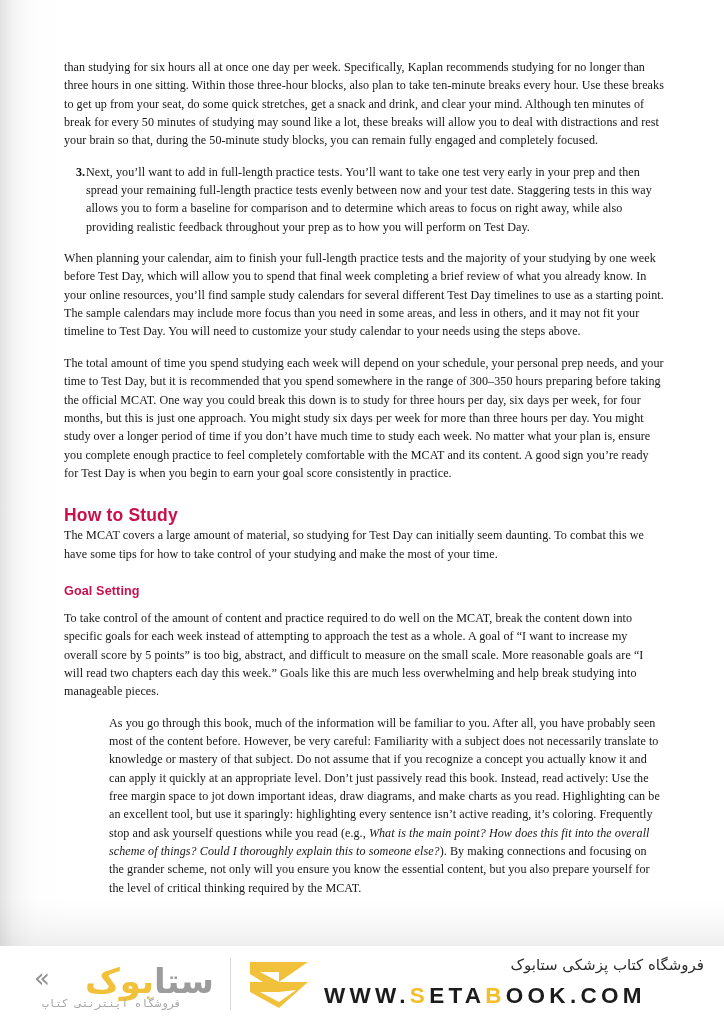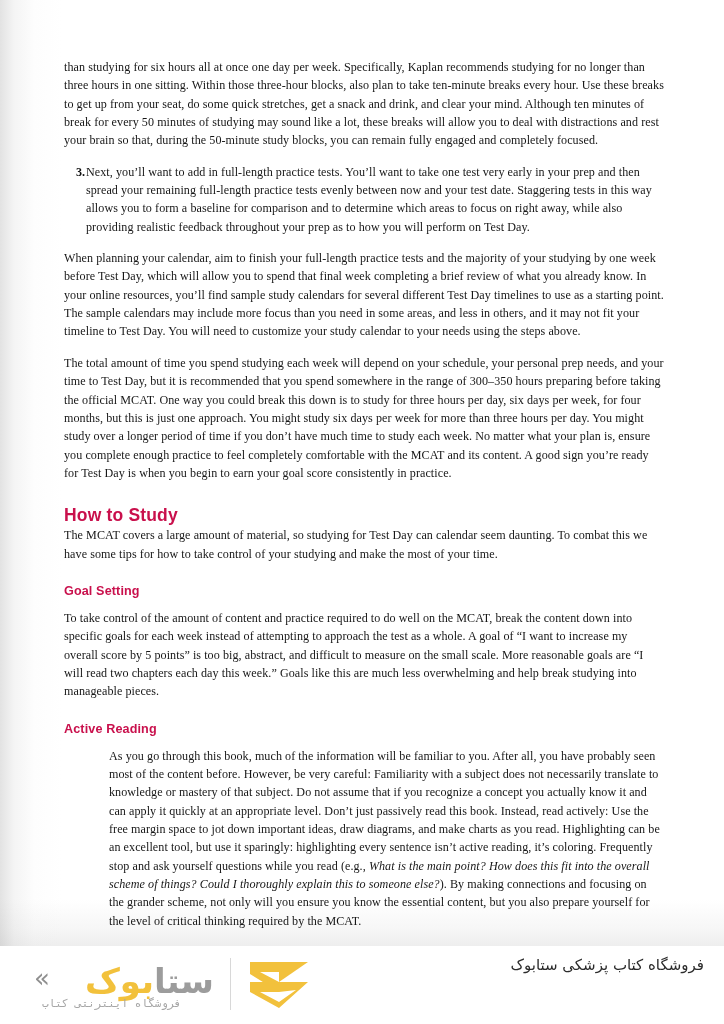--- a/index.html
+++ b/index.html
@@ -241,27 +241,26 @@
           <span class="li-body">Next, you’ll want to add in full-length practice tests. You’ll want to take one test very early in your prep and then spread your remaining full-length practice tests evenly between now and your test date. Staggering tests in this way allows you to form a baseline for comparison and to determine which areas to focus on right away, while also providing realistic feedback throughout your prep as to how you will perform on Test Day.</span>
         </li>
       </ol>
 
       <p class="body-text">When planning your calendar, aim to finish your full-length practice tests and the majority of your studying by one week before Test Day, which will allow you to spend that final week completing a brief review of what you already know. In your online resources, you’ll find sample study calendars for several different Test Day timelines to use as a starting point. The sample calendars may include more focus than you need in some areas, and less in others, and it may not fit your timeline to Test Day. You will need to customize your study calendar to your needs using the steps above.</p>
 
       <p class="body-text">The total amount of time you spend studying each week will depend on your schedule, your personal prep needs, and your time to Test Day, but it is recommended that you spend somewhere in the range of 300–350 hours preparing before taking the official MCAT. One way you could break this down is to study for three hours per day, six days per week, for four months, but this is just one approach. You might study six days per week for more than three hours per day. You might study over a longer period of time if you don’t have much time to study each week. No matter what your plan is, ensure you complete enough practice to feel completely comfortable with the MCAT and its content. A good sign you’re ready for Test Day is when you begin to earn your goal score consistently in practice.</p>
 
       <h2 class="section-heading">How to Study</h2>
 
-      <p class="body-text">The MCAT covers a large amount of material, so studying for Test Day can calendar seem daunting. To combat this we have some tips for how to take control of your studying and make the most of your time.</p>
+      <p class="body-text">The MCAT covers a large amount of material, so studying for Test Day can initially seem daunting. To combat this we have some tips for how to take control of your studying and make the most of your time.</p>
 
       <h3 class="sub-heading">Goal Setting</h3>
 
       <p class="body-text">To take control of the amount of content and practice required to do well on the MCAT, break the content down into specific goals for each week instead of attempting to approach the test as a whole. A goal of “I want to increase my overall score by 5 points” is too big, abstract, and difficult to measure on the small scale. More reasonable goals are “I will read two chapters each day this week.” Goals like this are much less overwhelming and help break studying into manageable pieces.</p>
 
-      <h3 class="sub-heading">Active Reading</h3>
 
       <p class="body-text tight"><span>As you go through this book, much of the information will be familiar to you. After all, you have probably seen most of the content before. However, be very careful: Familiarity with a subject does not necessarily translate to knowledge or mastery of that subject. Do not assume that if you recognize a concept you actually know it and can apply it quickly at an appropriate level. Don’t just passively read this book. Instead, read actively: Use the free margin space to jot down important ideas, draw diagrams, and make charts as you read. Highlighting can be an excellent tool, but use it sparingly: highlighting every sentence isn’t active reading, it’s coloring. Frequently stop and ask yourself questions while you read (e.g., </span><em class="q">What is the main point? How does this fit into the overall scheme of things? Could I thoroughly explain this to someone else?</em><span>). By making connections and focusing on the grander scheme, not only will you ensure you know the essential content, but you also prepare yourself for the level of critical thinking required by the MCAT.</span></p>
 
     </div>
   </div>
 
   <div class="footer">
 
     <div class="brand-left">
       <div class="logo-wordmark">
@@ -277,17 +276,18 @@
           <polygon points="2,2 31,2 31,12 12,12 31,22 31,32 2,14" fill="#F2C13C"></polygon>
           <polygon points="31,2 60,2 31,22 31,12" fill="#F2C13C"></polygon>
           <polygon points="2,22 31,22 31,32 12,32 31,42 31,48 2,32" fill="#F2C13C"></polygon>
           <polygon points="31,22 60,22 31,48 31,42 48,30 31,32" fill="#F2C13C"></polygon>
         </svg>
       </div>
     </div>
 
     <div class="brand-right">
       <div class="brand-fa">فروشگاه کتاب پزشکی ستابوک</div>
+      <div class="brand-url"><span>WWW.</span><span class="y">S</span><span>ETA</span><span class="y">B</span><span>OOK.COM</span></div>
     </div>
 
   </div>
 
 </div>
 
 </body></html>

